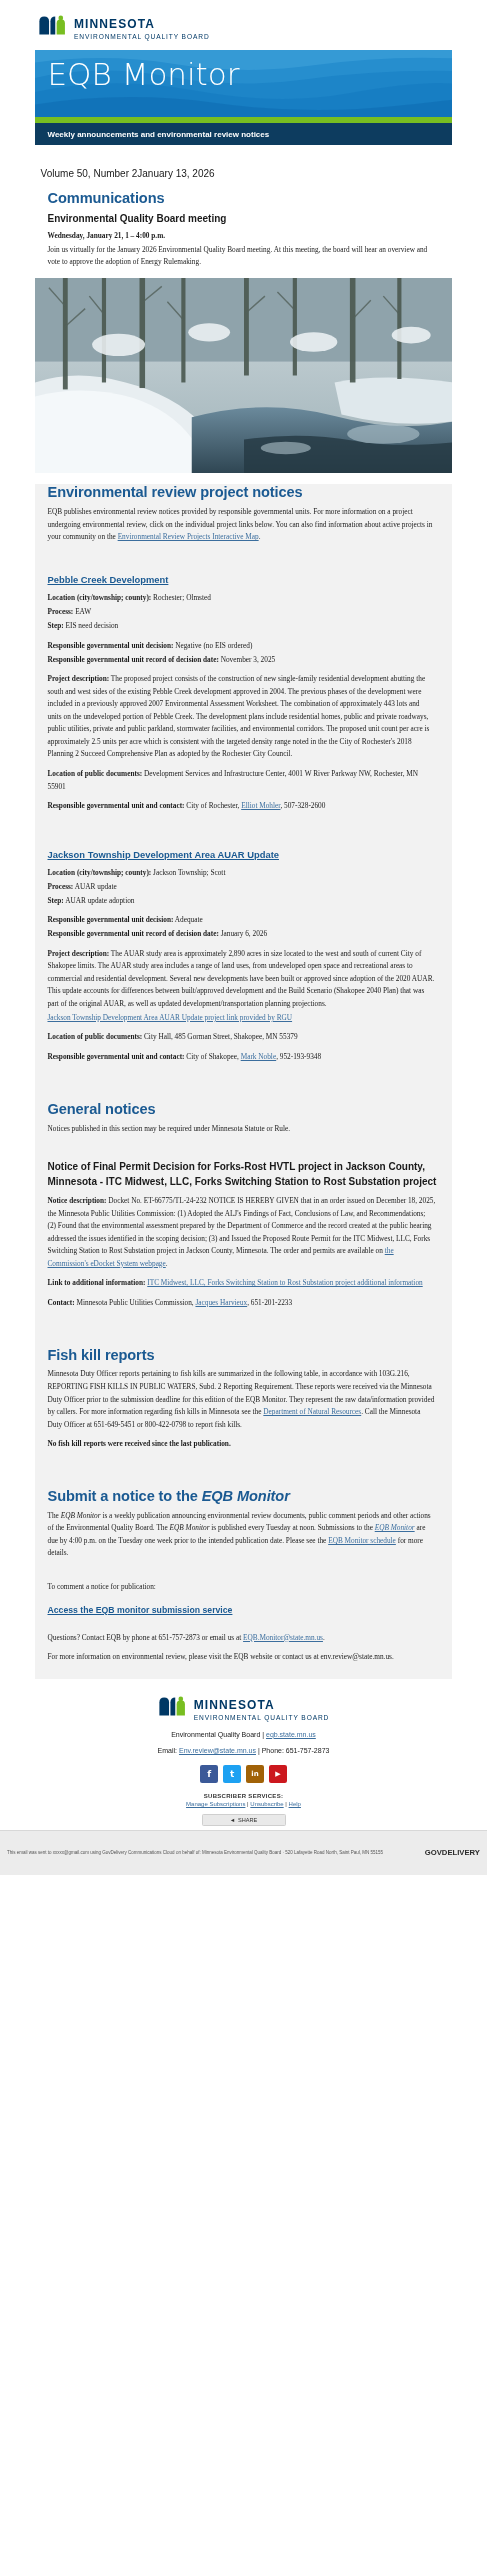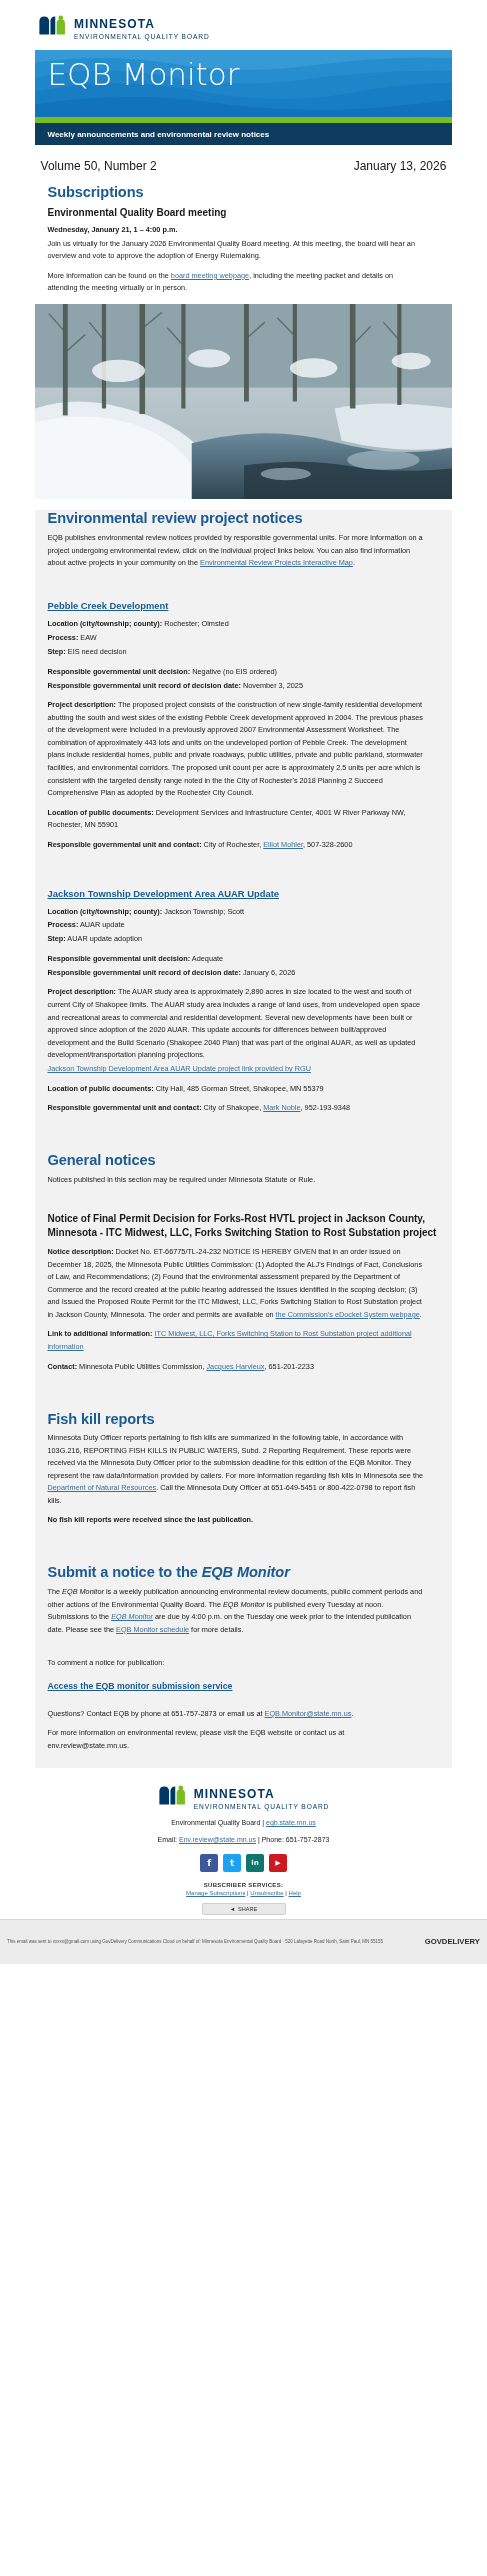--- a/index.html
+++ b/index.html
@@ -43,41 +43,41 @@
   }
   .hero-green { height:6.3px; background:#78be21; }
   .hero-dark {
     background:#0d3c5f; padding:6.3px 12.5px;
     color:#fff; font-size:8px; font-weight:bold;
     font-family:"Liberation Sans", sans-serif;
   }
 
   
   .volrow {
-    margin: 14px 35px 0 35px; display:flex; justify-content:space-between;
-    font-size:12px; color:#1a1a1a; padding: 0 5.6px;
+    margin: 23px 35px 0 35px; display:flex; 
+    font-size:10px; color:#1a1a1a; padding: 0 5.6px;
   }
 
   
   .block { margin:0 35px; padding:0 12.5px; }
   .block.grey { background:#f2f2f2; }
   h1.sec {
     color:#1b5a92; font-size:14.6px; font-weight:bold; margin:11px 0 5.6px 0;
     font-family:"Liberation Sans", sans-serif; letter-spacing:-0.1px;
   }
   h1.sec em { font-style:italic; }
   h2.sub {
     font-size:10px; font-weight:bold; margin:7px 0 5.6px 0; color:#1a1a1a;
   }
   h3.noticetitle {
     font-size:10px; font-weight:bold; margin:4.2px 0 5.6px 0; color:#1a1a1a;
     line-height:1.45;
   }
   p {
-    font-size:7.3px; line-height:1.72; margin:0 16px 7px 0; color:#1a1a1a;
+    font-size:7.3px; line-height:1.72; margin:0 4px 7px 0; color:#1a1a1a;font-family:Liberation Serif, serif;
   }
   p.tight { margin-bottom:1.4px; }
   .lbl { font-weight:bold; }
   a, .lnk {
     color:#3b6e9e; text-decoration:underline; cursor:pointer;
   }
   .projlink {
     display:inline-block; color:#1b5a92; font-size:9.4px; font-weight:bold;
     text-decoration:underline; margin:9.7px 0 7px 0; cursor:pointer;
   }
@@ -170,25 +170,24 @@
     <div class="hero-green"></div>
     <div class="hero-dark">Weekly announcements and environmental review notices</div>
   </div>
 
   <div class="volrow">
     <span>Volume 50, Number 2</span>
     <span>January 13, 2026</span>
   </div>
 
   <div class="block">
-    <h1 class="sec">Subscriptions</h1>
+    <h1 class="sec">Communications</h1>
     <h2 class="sub">Environmental Quality Board meeting</h2>
     <p class="tight"><span class="lbl">Wednesday, January 21, 1 – 4:00 p.m.</span></p>
     <p>Join us virtually for the January 2026 Environmental Quality Board meeting. At this meeting, the board will hear an overview and vote to approve the adoption of Energy Rulemaking.</p>
-    <p><span>More information can be found on the </span><a>board meeting webpage</a><span>, including the meeting packet and details on attending the meeting virtually or in person.</span></p>
   </div>
 
   <div class="photo">
     <svg width="418" height="195" viewBox="0 0 600 280" preserveAspectRatio="none">
       <defs>
         <linearGradient id="sky" x1="0" y1="0" x2="0" y2="1">
           <stop offset="0" stop-color="#cfd9dd"></stop>
             <stop offset="1" stop-color="#9fb2b8"></stop>
         </linearGradient>
         <linearGradient id="watr" x1="0" y1="0" x2="0" y2="1">
@@ -322,21 +321,21 @@
     <div class="foot-line">
       <span>Environmental Quality Board</span><span> | </span><a>eqb.state.mn.us</a>
     </div>
     <div class="foot-line">
       <span>Email: </span><a>Env.review@state.mn.us</a><span> | Phone: 651-757-2873</span>
     </div>
 
     <div class="social">
       <span class="sq" style="background:#3b5998">f</span>
       <span class="sq" style="background:#1da1f2">t</span>
-      <span class="sq" style="background:#0f766e;font-size:7px">in</span>
+      <span class="sq" style="background:#a16207;font-size:7px">in</span>
       <span class="sq" style="background:#cc181e;font-size:7px">▶</span>
     </div>
 
     <div class="subfooter">
       <div class="ttl">SUBSCRIBER SERVICES:</div>
       <div style="margin-top:2.1px">
         <a>Manage Subscriptions</a><span> | </span><a>Unsubscribe</a><span> | </span><a>Help</a>
       </div>
       <div class="sharebar">
         <span>◄</span>

